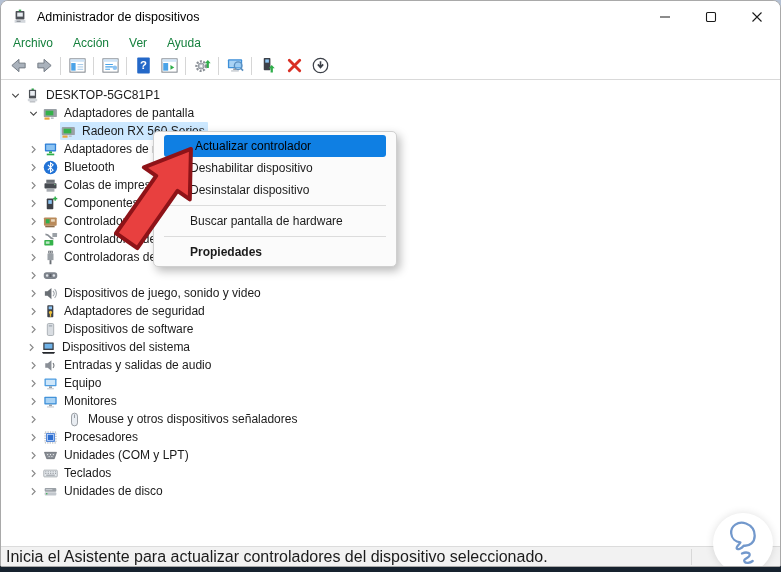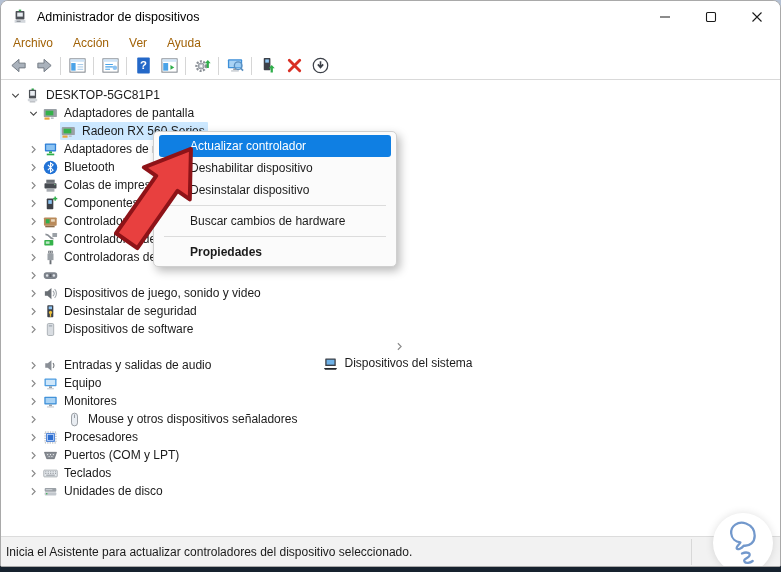--- a/index.html
+++ b/index.html
@@ -17,21 +17,21 @@
   
   .titlebar { height:32px; display:flex; align-items:center; background:#fff; }
   .app-icon { width:16px; height:16px; margin-left:11px; }
   .app-icon svg { width:16px; height:16px; display:block; }
   .title { font-size:12.5px; color:#000000; margin-left:9px; }
   .win-controls { margin-left:auto; display:flex; height:32px; }
   .win-btn { width:46px; height:32px; display:flex; align-items:center; justify-content:center; }
   .win-btn svg { width:12px; height:12px; }
   
   .menubar { height:19px; display:flex; align-items:center; padding-left:2px; background:#fff; }
-  .menu-item { font-size:12px; color:#a16207; padding:2px 10px; }
+  .menu-item { font-size:12px; color:#15803d; padding:2px 10px; }
   
   .toolbar { height:28px; display:flex; align-items:center; padding-left:4px; background:#fff;
              border-bottom:1px solid #d9d9d9; }
   .tool-btn { width:26px; height:24px; display:flex; align-items:center; justify-content:center; }
   .tool-btn svg { width:19px; height:19px; display:block; }
   .tool-sep { width:1px; height:18px; background:#d6d6d6; margin:0 3px; }
   
   .tree { position:absolute; left:0; right:0; top:80px; bottom:23px; background:#fff;
           padding-top:5px; overflow:hidden; }
   .tree-row { height:18px; display:flex; align-items:center; font-size:12px; color:#1b1b1b; }
@@ -41,30 +41,30 @@
   .row-content.sel { background:#cce8ff; }
   .tree-ico { width:16px; height:16px; margin-right:5px; flex:0 0 16px; }
   .tree-ico svg { width:15px; height:15px; display:block; margin-top:1px; }
   
   .ctx-menu {
     position:absolute; left:152px; top:130px; width:244px; z-index:30;
     background:#fbfbfb; border:1px solid #cfcfcf; border-radius:5px;
     box-shadow:3px 4px 10px rgba(0,0,0,.28); padding:3px 0; font-size:12px; color:#1b1b1b;
   }
   .ctx-item { height:22px; line-height:22px; padding-left:36px; white-space:nowrap; }
-  .ctx-item.hl { background:#0f7fe3; color:#ffffff; margin:0 5px; padding-left:31px; border-radius:3px; }
+  .ctx-item.hl { background:#0f7fe3; color:#000000; margin:0 10px; padding-left:31px; border-radius:3px; }
   .ctx-item.bold { font-weight:bold; }
   .ctx-sep { height:1px; background:#dcdcdc; margin:4px 10px 4px 10px; }
   
   .arrow-overlay { position:absolute; left:113px; top:128px; width:140px; height:152px; z-index:40; pointer-events:none; }
   
   .statusbar {
-    position:absolute; left:0; right:0; bottom:0; height:30px;
+    position:absolute; left:0; right:0; bottom:0; height:20px;
     background:#f2f2f2; border-top:1px solid #dcdcdc;
-    display:flex; align-items:center; font-size:12px; color:#1b1b1b;
+    display:flex; align-items:center; font-size:16px; color:#1b1b1b;
   }
   .status-text { padding-left:5px; white-space:nowrap; }
   .status-div { position:absolute; right:88px; top:2px; bottom:1px; width:1px; background:#d8d8d8; }
   
   .watermark {
     position:absolute; left:712px; top:512px; width:60px; height:60px; z-index:50;
     background:#fff; border-radius:50%; box-shadow:0 0 8px rgba(0,0,0,.12);
     display:flex; align-items:center; justify-content:center;
   }
   .watermark svg { width:52px; height:52px; }
@@ -414,40 +414,40 @@
         </span>
         <span class="row-content">
           <span class="tree-ico">
             <svg viewBox="0 0 16 16">
               <rect x="4.6" y="1.2" width="6.4" height="13" rx="0.8" fill="#3c4048"></rect>
               <rect x="6" y="2.6" width="3.6" height="3" fill="#8cc3f2"></rect>
               <circle cx="8" cy="9" r="1.7" fill="#f0c33c"></circle>
               <rect x="7.3" y="10" width="1.4" height="3.6" fill="#f0c33c"></rect>
             </svg>
           </span>
-          <span>Desinstalar de seguridad</span>
+          <span>Adaptadores de seguridad</span>
         </span>
       </div>
       <div class="tree-row" style="padding-left: 24px;">
         <span class="chev">
           <svg viewBox="0 0 16 16">
             <path d="M6 4l4 4-4 4" fill="none" stroke="#8a8a8a" stroke-width="1.4"></path>
           </svg>
         </span>
         <span class="row-content">
           <span class="tree-ico">
             <svg viewBox="0 0 16 16">
               <rect x="4.6" y="1.6" width="6.8" height="12.8" rx="1.4" fill="#d9dde2" stroke="#9aa0a6" stroke-width="0.8"></rect>
               <rect x="6.2" y="3.2" width="3.6" height="1.8" fill="#aeb5bd"></rect>
             </svg>
           </span>
           <span>Dispositivos de software</span>
         </span>
       </div>
-      <div class="tree-row" style="padding-left: 17px; flex-direction: column;">
+      <div class="tree-row" style="padding-left: 22px;">
         <span class="chev">
           <svg viewBox="0 0 16 16">
             <path d="M6 4l4 4-4 4" fill="none" stroke="#8a8a8a" stroke-width="1.4"></path>
           </svg>
         </span>
         <span class="row-content">
           <span class="tree-ico">
             <svg viewBox="0 0 16 16">
               <rect x="2.4" y="2.6" width="11.2" height="8" rx="0.6" fill="#3c4048"></rect>
               <rect x="3.8" y="4" width="8.4" height="5.2" fill="#6fb2e8"></rect>
@@ -552,21 +552,21 @@
           <span class="tree-ico">
             <svg viewBox="0 0 16 16">
               <path d="M1.6 4.6h12.8L12 11.4H4z" fill="#8a8f96" stroke="#5a5f66" stroke-width="0.7"></path>
               <circle cx="5" cy="7" r="0.6" fill="#fff"></circle>
               <circle cx="8" cy="7" r="0.6" fill="#fff"></circle>
               <circle cx="11" cy="7" r="0.6" fill="#fff"></circle>
               <circle cx="6.5" cy="9" r="0.6" fill="#fff"></circle>
               <circle cx="9.5" cy="9" r="0.6" fill="#fff"></circle>
             </svg>
           </span>
-          <span>Puertos (COM y LPT)</span>
+          <span>Unidades (COM y LPT)</span>
         </span>
       </div>
       <div class="tree-row" style="padding-left: 24px;">
         <span class="chev">
           <svg viewBox="0 0 16 16">
             <path d="M6 4l4 4-4 4" fill="none" stroke="#8a8a8a" stroke-width="1.4"></path>
           </svg>
         </span>
         <span class="row-content">
           <span class="tree-ico">
@@ -596,21 +596,21 @@
           <span>Unidades de disco</span>
         </span>
       </div>
     </div>
 
   <div class="ctx-menu">
     <div class="ctx-item hl">Actualizar controlador</div>
     <div class="ctx-item">Deshabilitar dispositivo</div>
     <div class="ctx-item">Desinstalar dispositivo</div>
     <div class="ctx-sep"></div>
-    <div class="ctx-item">Buscar cambios de hardware</div>
+    <div class="ctx-item">Buscar pantalla de hardware</div>
     <div class="ctx-sep"></div>
     <div class="ctx-item bold">Propiedades</div>
   </div>
 
   <div class="arrow-overlay">
     <svg viewBox="0 0 140 152" width="140" height="152">
       <g transform="translate(12.7,111.7) rotate(-55)">
         <polygon points="0,-13 70,-13 70,-28 112,0 70,28 70,13 0,13" fill="#e8403f" stroke="#8e1318" stroke-width="4" stroke-linejoin="round"></polygon>
       </g>
     </svg>

